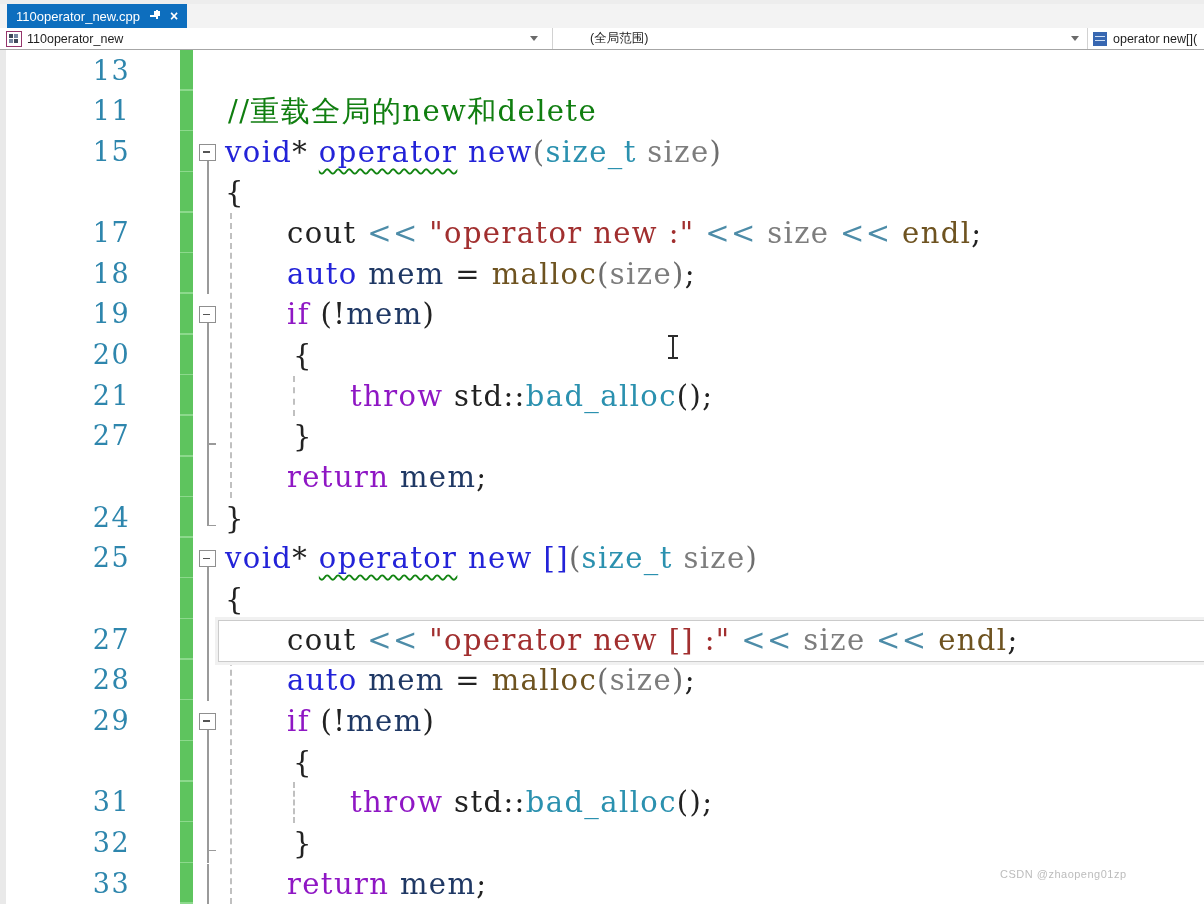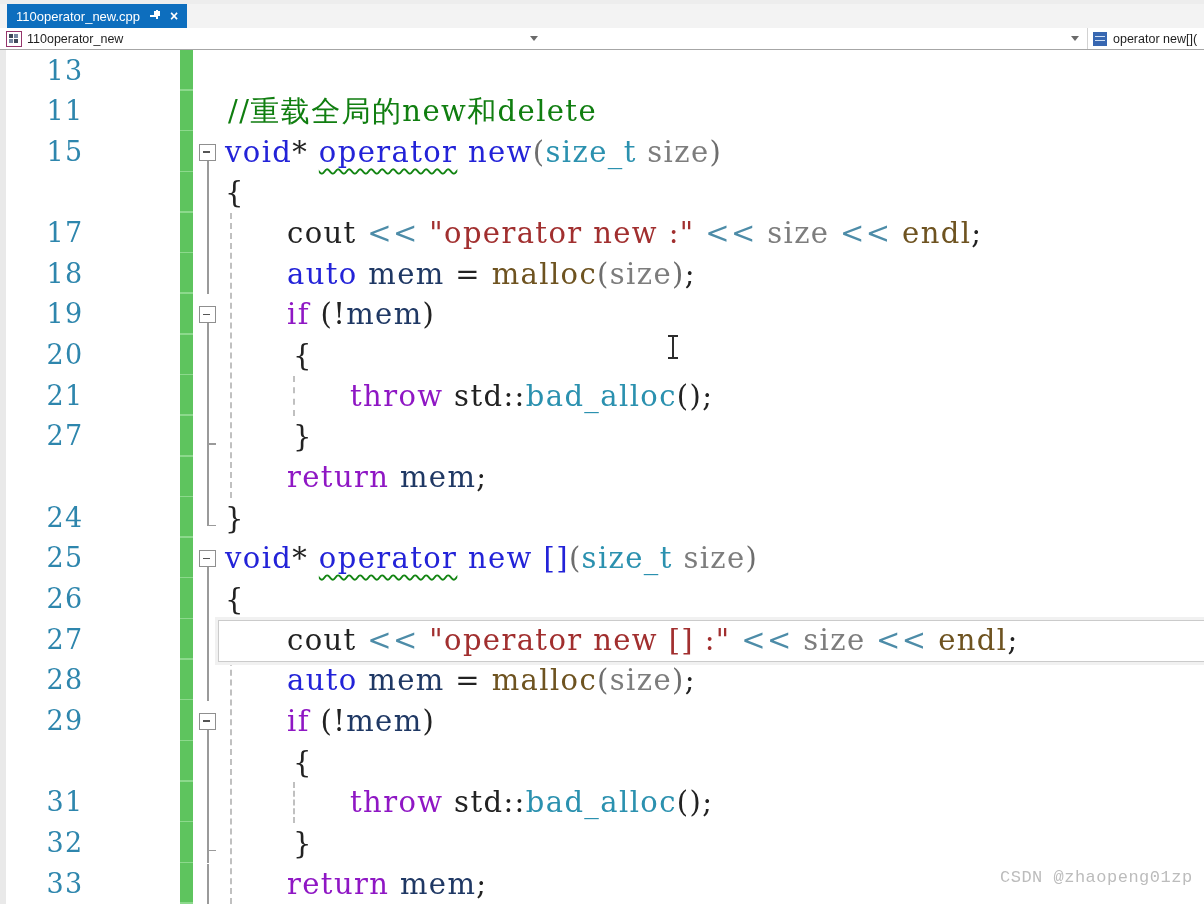--- a/index.html
+++ b/index.html
@@ -35,41 +35,41 @@
                 box-shadow:0 4px 0 #cfe0f5;}
 
   
   #editor{position:absolute;left:0;top:50px;width:1204px;height:854px;background:#fff;}
   #gutterstrip{position:absolute;left:0;top:50px;width:6px;height:854px;background:#e9e9e9;}
   #greenbar{position:absolute;left:180px;top:50px;width:13px;height:854px;z-index:2;
             background:repeating-linear-gradient(to bottom,#5ec45e 0 39.2px,#8cd98c 39.2px 40.65px);}
   .row{position:absolute;left:0;width:1204px;height:40.65px;z-index:3;
        font-family:"DejaVu Serif","Liberation Serif",serif;font-size:29px;line-height:40.65px;
        letter-spacing:1.4px;white-space:pre;}
-  .num{position:absolute;left:0;top:0;width:130px;text-align:center;font-size:27px;}
+  .num{position:absolute;left:0;top:0;width:130px;text-align:right;font-size:27px;}
   .code{position:absolute;top:0;}
   .guide{position:absolute;width:0;border-left:2px dashed #c0c0c0;z-index:1;}
   .vline{position:absolute;left:207px;width:1.5px;background:#9a9a9a;}
   .tick{position:absolute;left:207px;width:9px;height:1.5px;background:#9a9a9a;}
   .foldbox{position:absolute;left:199px;top:12px;width:15px;height:15px;background:#fff;
            border:1px solid #8f8f8f;z-index:4;}
   .foldbox i{position:absolute;left:3px;top:6.5px;width:7px;height:1.6px;background:#555;}
   .curline{position:absolute;left:218px;width:988px;height:40px;background:#fff;
            border:1px solid #cbcbcb;box-shadow:0 0 0 3px #f1f1f1;z-index:2;}
   .sq{text-decoration:underline;text-decoration-style:wavy;text-decoration-thickness:2px;
       text-underline-offset:6px;}
 
   
   #ibeam{position:absolute;left:667px;top:334px;width:12px;height:26px;z-index:6;}
   #ibeam .v{position:absolute;left:5px;top:2px;width:2px;height:22px;background:#2d2d2d;}
   #ibeam .h1{position:absolute;left:1px;top:1px;width:10px;height:2px;background:#2d2d2d;}
   #ibeam .h2{position:absolute;left:1px;top:23px;width:10px;height:2px;background:#2d2d2d;}
 
-  #watermark{position:absolute;left:1000px;top:868px;font-size:17px;color:#bcbcbc;
-             letter-spacing:0.5px;z-index:6;font-family:Liberation Mono, monospace;}
+  #watermark{position:absolute;left:1000px;top:868px;font-size:11px;color:#bcbcbc;
+             letter-spacing:0.5px;z-index:6;}
 </style>
 </head>
 <body>
 
 <div id="topstrip"></div>
 
 <div id="tabrow">
   <div id="tab" style="background: rgb(13, 110, 190);">
     <span>110operator_new.cpp</span>
     <span class="pin">
@@ -82,20 +82,23 @@
 </div>
 
 <div id="navbar">
   <div class="combo" id="combo1">
     <span class="fileicon">
         <i></i>
       </span>
     <span>110operator_new</span>
   </div>
   <span class="dd-arrow" id="arrow1"></span>
+  <div class="combo" id="combo2">
+    <span>(全局范围)</span>
+  </div>
   <span class="dd-arrow" id="arrow2"></span>
   <div class="combo" id="combo3">
     <span class="methodicon">
         <i></i>
       </span>
     <span>operator new[](</span>
   </div>
 </div>
 
 <div id="editor">
@@ -109,21 +112,21 @@
     <div class="row" style="top: 122.45px;"><div class="vline" style="top: 0px; height: 40.65px;"></div><div class="code" style="left: 225px;"><span style="color: rgb(34, 34, 34);">{</span></div></div>
     <div class="row" style="top: 163.1px;"><div class="num" style="color: rgb(46, 134, 173);">17</div><div class="vline" style="top: 0px; height: 40.65px;"></div><div class="code" style="left: 287px;"><span style="color: rgb(34, 34, 34);">cout </span><span style="color: rgb(77, 140, 168);">&lt;&lt; </span><span style="color: rgb(161, 47, 47);">"operator new :"</span><span style="color: rgb(34, 34, 34);"> </span><span style="color: rgb(77, 140, 168);">&lt;&lt; </span><span style="color: rgb(125, 125, 125);">size </span><span style="color: rgb(77, 140, 168);">&lt;&lt; </span><span style="color: rgb(110, 83, 32);">endl</span><span style="color: rgb(34, 34, 34);">;</span></div></div>
     <div class="row" style="top: 203.75px;"><div class="num" style="color: rgb(46, 134, 173);">18</div><div class="vline" style="top: 0px; height: 40.65px;"></div><div class="code" style="left: 287px;"><span style="color: rgb(35, 35, 216);">auto </span><span style="color: rgb(31, 56, 100);">mem</span><span style="color: rgb(34, 34, 34);"> = </span><span style="color: rgb(110, 83, 32);">malloc</span><span style="color: rgb(110, 110, 110);">(</span><span style="color: rgb(125, 125, 125);">size</span><span style="color: rgb(110, 110, 110);">)</span><span style="color: rgb(34, 34, 34);">;</span></div></div>
     <div class="row" style="top: 244.4px;"><div class="num" style="color: rgb(46, 134, 173);">19</div><div class="foldbox"><i></i></div><div class="vline" style="top: 28px; height: 12.65px;"></div><div class="code" style="left: 287px;"><span style="color: rgb(143, 23, 196);">if</span><span style="color: rgb(34, 34, 34);"> (!</span><span style="color: rgb(31, 56, 100);">mem</span><span style="color: rgb(34, 34, 34);">)</span></div></div>
     <div class="row" style="top: 285.05px;"><div class="num" style="color: rgb(46, 134, 173);">20</div><div class="vline" style="top: 0px; height: 40.65px;"></div><div class="code" style="left: 293px;"><span style="color: rgb(34, 34, 34);">{</span></div></div>
     <div class="row" style="top: 325.7px;"><div class="num" style="color: rgb(46, 134, 173);">21</div><div class="vline" style="top: 0px; height: 40.65px;"></div><div class="code" style="left: 350px;"><span style="color: rgb(143, 23, 196);">throw</span><span style="color: rgb(34, 34, 34);"> std::</span><span style="color: rgb(43, 145, 175);">bad_alloc</span><span style="color: rgb(34, 34, 34);">();</span></div></div>
     <div class="row" style="top: 366.35px;"><div class="num" style="color: rgb(46, 134, 173);">27</div><div class="vline" style="top: 0px; height: 40.65px;"></div><div class="tick" style="top: 27px;"></div><div class="code" style="left: 293px;"><span style="color: rgb(34, 34, 34);">}</span></div></div>
     <div class="row" style="top: 407px;"><div class="vline" style="top: 0px; height: 40.65px;"></div><div class="code" style="left: 287px;"><span style="color: rgb(143, 23, 196);">return</span><span style="color: rgb(31, 56, 100);"> mem</span><span style="color: rgb(34, 34, 34);">;</span></div></div>
     <div class="row" style="top: 447.65px;"><div class="num" style="color: rgb(46, 134, 173);">24</div><div class="vline" style="top: 0px; height: 28px;"></div><div class="tick" style="top: 27px;"></div><div class="code" style="left: 225px;"><span style="color: rgb(34, 34, 34);">}</span></div></div>
     <div class="row" style="top: 488.3px;"><div class="num" style="color: rgb(46, 134, 173);">25</div><div class="foldbox"><i></i></div><div class="vline" style="top: 28px; height: 12.65px;"></div><div class="code" style="left: 225px;"><span style="color: rgb(35, 35, 216);">void</span><span style="color: rgb(34, 34, 34);">* </span><span class="sq" style="color: rgb(35, 35, 216); text-decoration-color: rgb(18, 132, 18);">operator</span><span style="color: rgb(34, 34, 34);"> </span><span style="color: rgb(35, 35, 216);">new</span><span style="color: rgb(35, 35, 216);"> []</span><span style="color: rgb(110, 110, 110);">(</span><span style="color: rgb(43, 145, 175);">size_t</span><span style="color: rgb(125, 125, 125);"> size</span><span style="color: rgb(110, 110, 110);">)</span></div></div>
-    <div class="row" style="top: 528.95px;"><div class="num" style="color: rgb(46, 134, 173);">26</div><div class="vline" style="top: 0px; height: 40.65px;"></div><div class="code" style="left: 225px;"><span style="color: rgb(34, 34, 34);">{</span></div></div>
+    <div class="row" style="top: 528.95px;"><div class="vline" style="top: 0px; height: 40.65px;"></div><div class="code" style="left: 225px;"><span style="color: rgb(34, 34, 34);">{</span></div></div>
     <div class="curline" style="top: 569.6px;"></div>
     <div class="row" style="top: 569.6px;"><div class="num" style="color: rgb(46, 134, 173);">27</div><div class="vline" style="top: 0px; height: 40.65px;"></div><div class="code" style="left: 287px;"><span style="color: rgb(34, 34, 34);">cout </span><span style="color: rgb(77, 140, 168);">&lt;&lt; </span><span style="color: rgb(161, 47, 47);">"operator new [] :"</span><span style="color: rgb(34, 34, 34);"> </span><span style="color: rgb(77, 140, 168);">&lt;&lt; </span><span style="color: rgb(125, 125, 125);">size </span><span style="color: rgb(77, 140, 168);">&lt;&lt; </span><span style="color: rgb(110, 83, 32);">endl</span><span style="color: rgb(34, 34, 34);">;</span></div></div>
     <div class="row" style="top: 610.25px;"><div class="num" style="color: rgb(46, 134, 173);">28</div><div class="vline" style="top: 0px; height: 40.65px;"></div><div class="code" style="left: 287px;"><span style="color: rgb(35, 35, 216);">auto </span><span style="color: rgb(31, 56, 100);">mem</span><span style="color: rgb(34, 34, 34);"> = </span><span style="color: rgb(110, 83, 32);">malloc</span><span style="color: rgb(110, 110, 110);">(</span><span style="color: rgb(125, 125, 125);">size</span><span style="color: rgb(110, 110, 110);">)</span><span style="color: rgb(34, 34, 34);">;</span></div></div>
     <div class="row" style="top: 650.9px;"><div class="num" style="color: rgb(46, 134, 173);">29</div><div class="foldbox"><i></i></div><div class="vline" style="top: 28px; height: 12.65px;"></div><div class="code" style="left: 287px;"><span style="color: rgb(143, 23, 196);">if</span><span style="color: rgb(34, 34, 34);"> (!</span><span style="color: rgb(31, 56, 100);">mem</span><span style="color: rgb(34, 34, 34);">)</span></div></div>
     <div class="row" style="top: 691.55px;"><div class="vline" style="top: 0px; height: 40.65px;"></div><div class="code" style="left: 293px;"><span style="color: rgb(34, 34, 34);">{</span></div></div>
     <div class="row" style="top: 732.2px;"><div class="num" style="color: rgb(46, 134, 173);">31</div><div class="vline" style="top: 0px; height: 40.65px;"></div><div class="code" style="left: 350px;"><span style="color: rgb(143, 23, 196);">throw</span><span style="color: rgb(34, 34, 34);"> std::</span><span style="color: rgb(43, 145, 175);">bad_alloc</span><span style="color: rgb(34, 34, 34);">();</span></div></div>
     <div class="row" style="top: 772.85px;"><div class="num" style="color: rgb(46, 134, 173);">32</div><div class="vline" style="top: 0px; height: 40.65px;"></div><div class="tick" style="top: 27px;"></div><div class="code" style="left: 293px;"><span style="color: rgb(34, 34, 34);">}</span></div></div>
     <div class="row" style="top: 813.5px;"><div class="num" style="color: rgb(46, 134, 173);">33</div><div class="vline" style="top: 0px; height: 40.65px;"></div><div class="code" style="left: 287px;"><span style="color: rgb(143, 23, 196);">return</span><span style="color: rgb(31, 56, 100);"> mem</span><span style="color: rgb(34, 34, 34);">;</span></div></div>
   </div>
 <div id="gutterstrip"></div>

